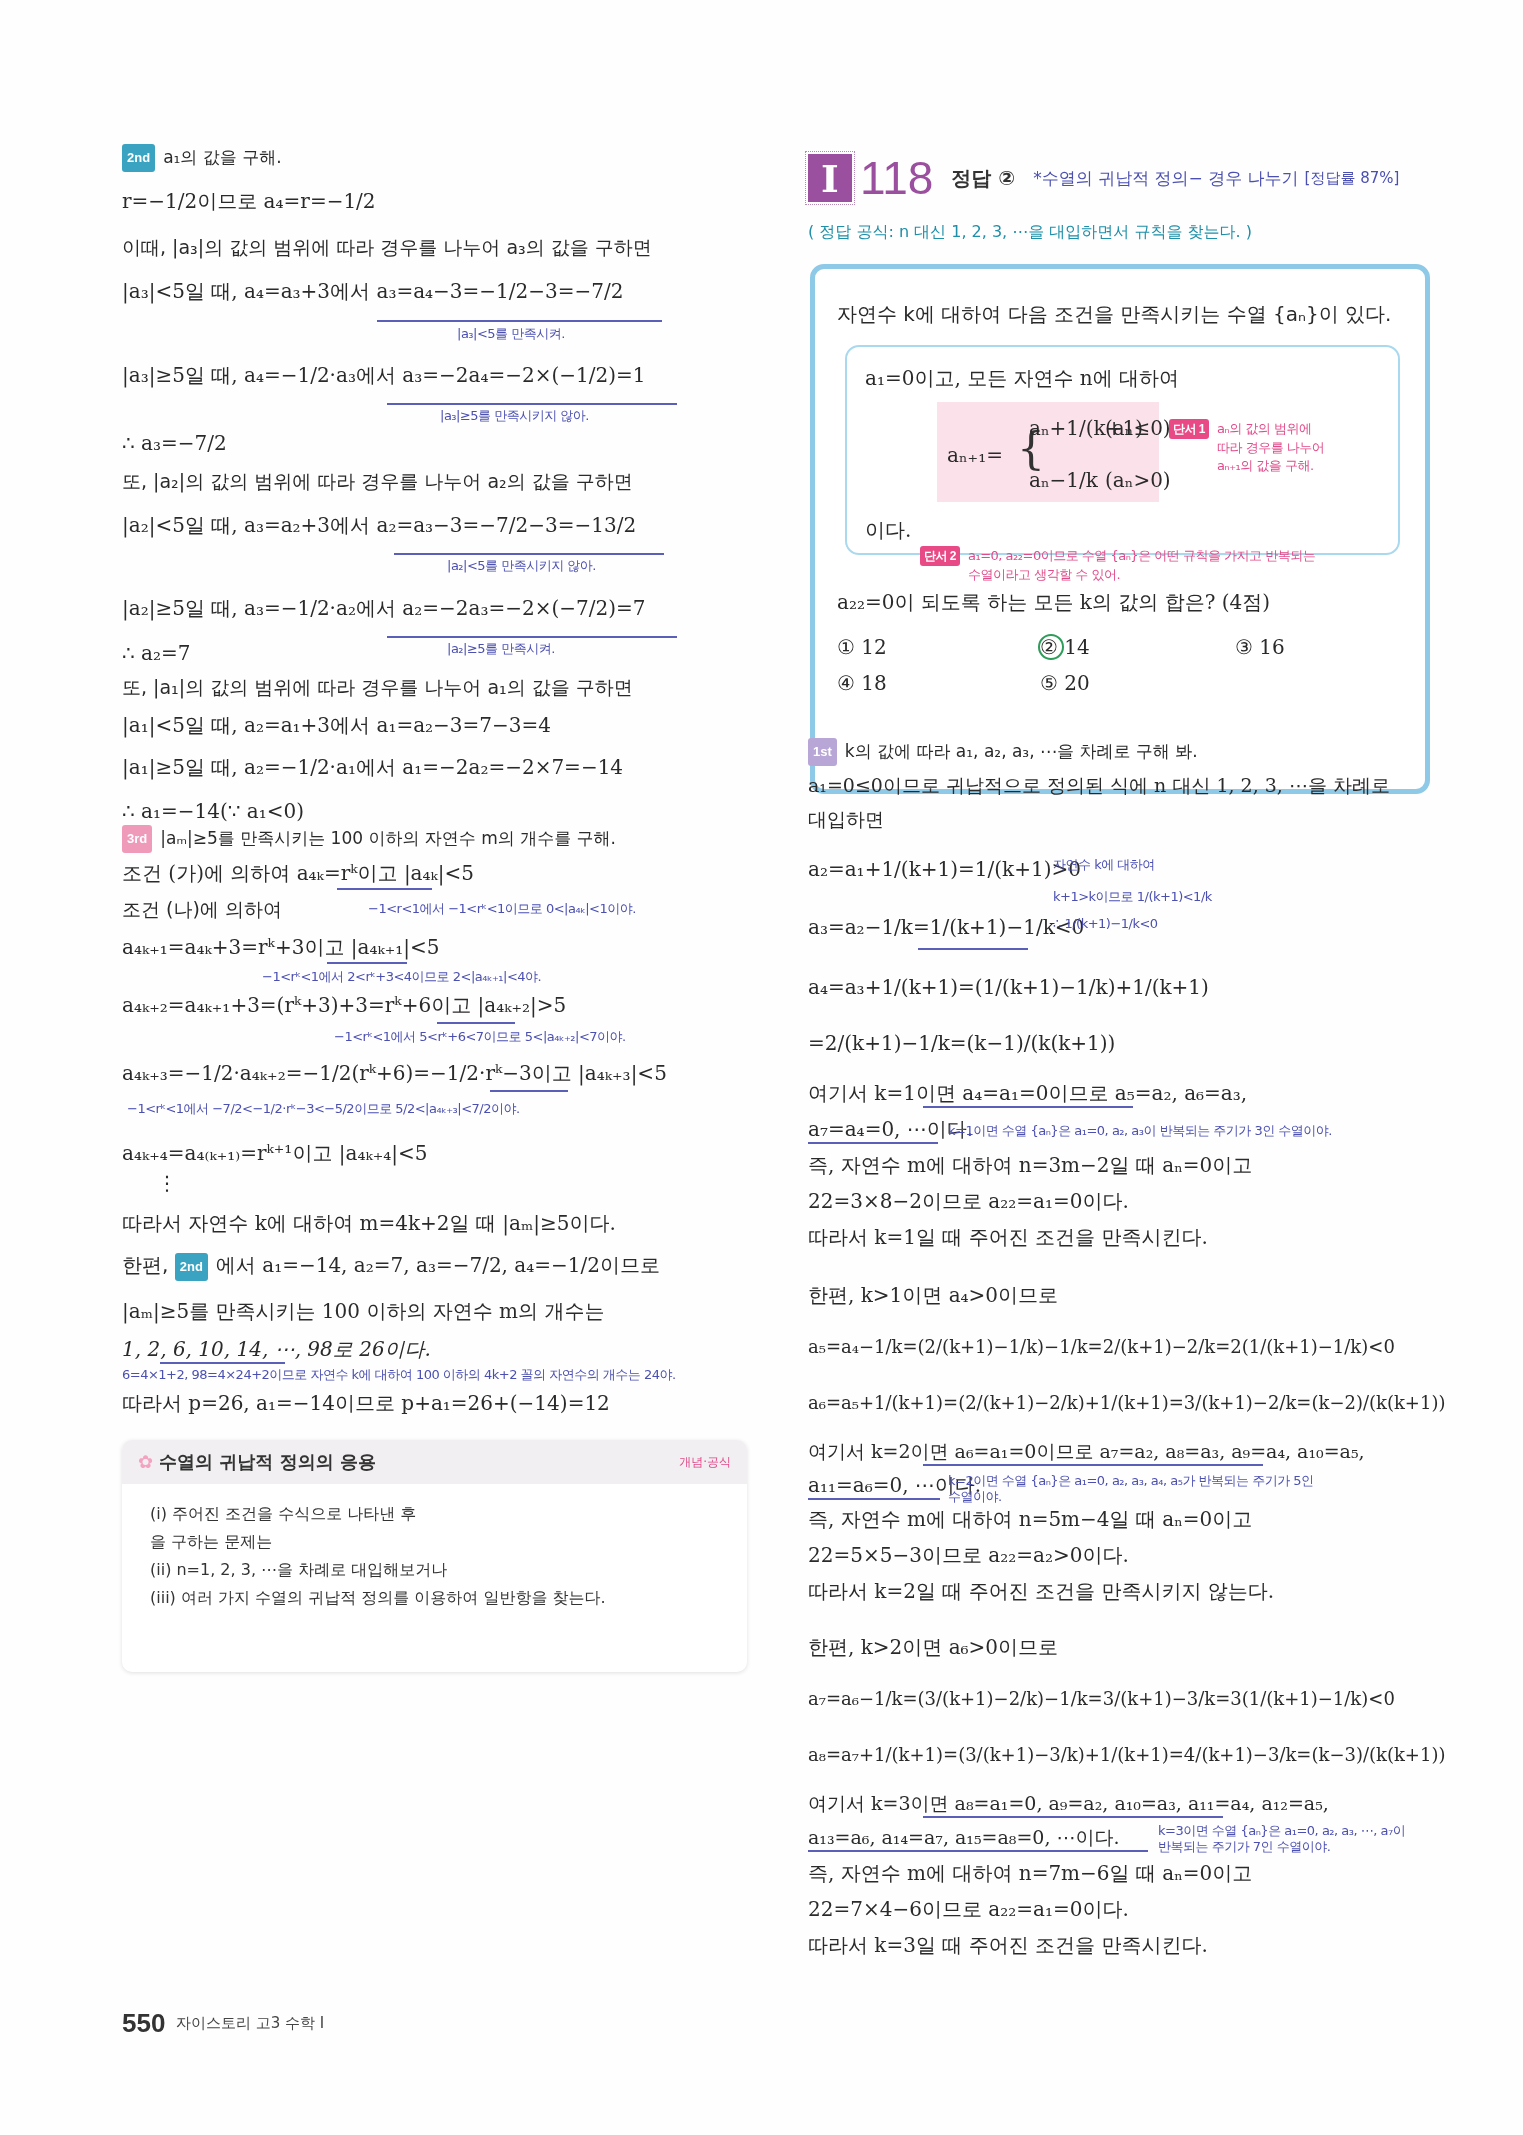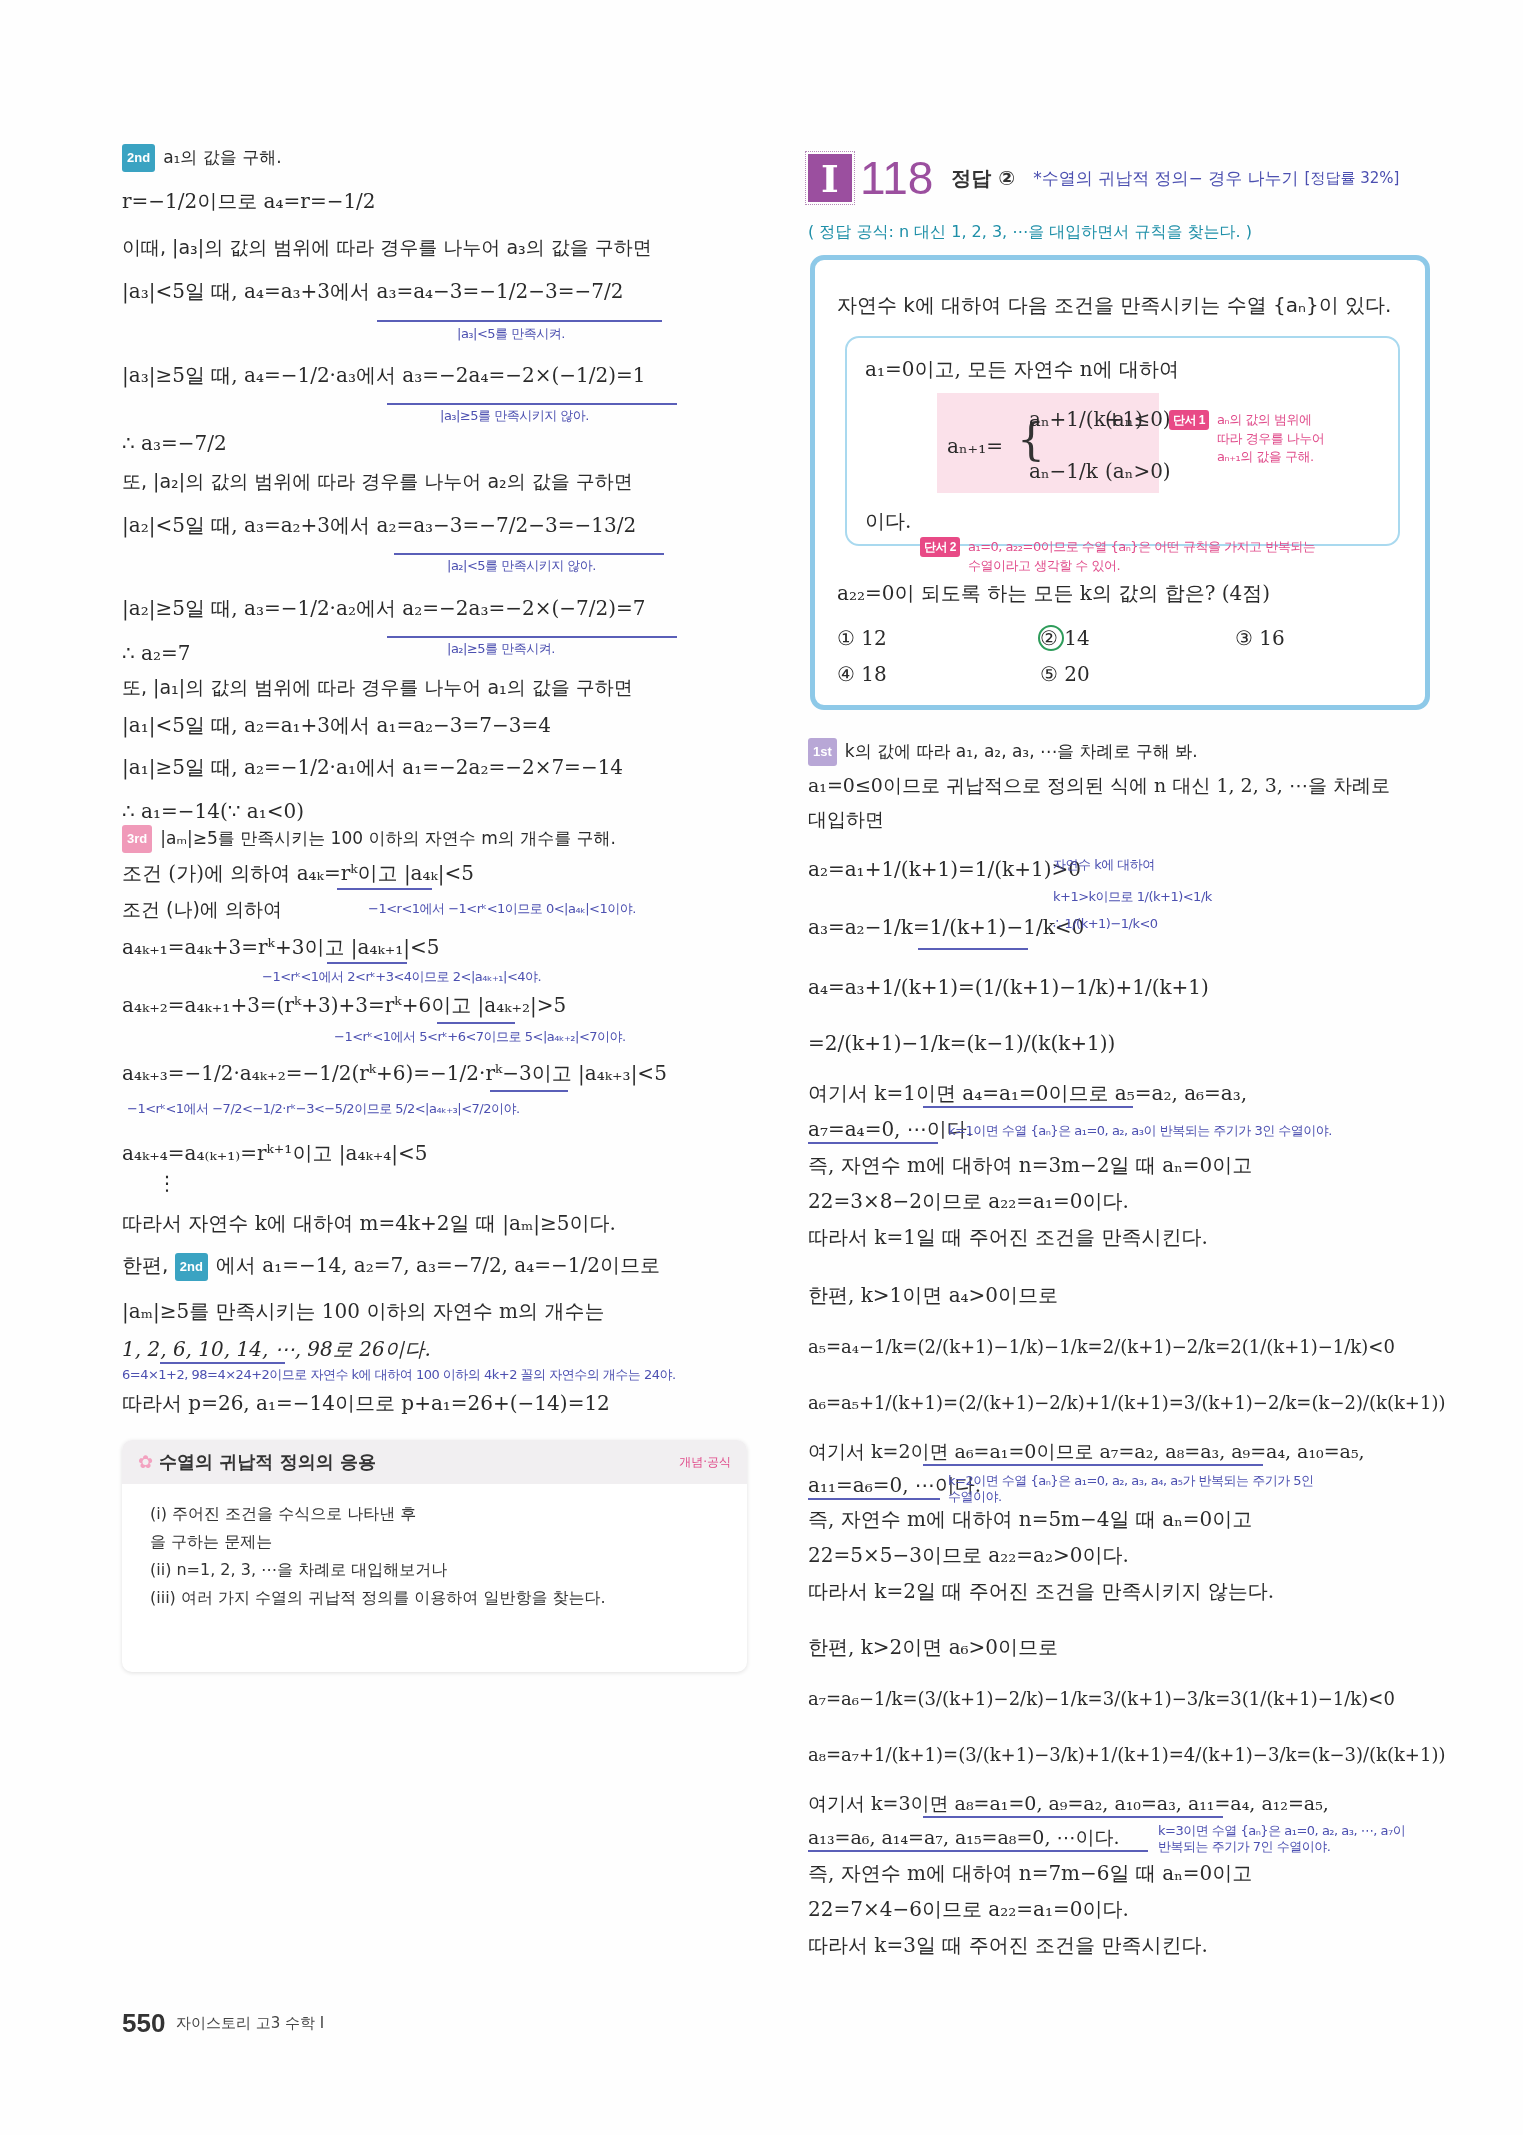--- a/index.html
+++ b/index.html
@@ -25,21 +25,21 @@
   .concept-tag { font-family: "DejaVu Sans", sans-serif; font-size: 12px; color: #e04b8a; }
   .concept-body { padding: 16px 28px; font-family: "DejaVu Sans", sans-serif; font-size: 16px; line-height: 28px; color: #333; }
   .flower { color: #f3a2c0; margin-right: 6px; }
   .qhead { position: absolute; left: 808px; top: 148px; height: 60px; display: flex; align-items: center; }
   .qnum-box { width: 44px; height: 48px; background: #9b4f9f; color: #fff; font-family: "DejaVu Serif", serif; font-size: 38px; font-weight: bold; display: flex; align-items: center; justify-content: center; outline: 1px dotted #b58ab8; outline-offset: 2px; }
   .qnum { font-family: "Liberation Sans", sans-serif; font-size: 46px; color: #9b4f9f; margin-left: 8px; }
   .qans { font-family: "DejaVu Sans", sans-serif; font-size: 20px; font-weight: bold; margin-left: 18px; color: #333; }
   .qtopic { font-family: "DejaVu Sans", sans-serif; font-size: 17px; color: #4b4fb0; margin-left: 18px; }
   .qrate { font-family: "DejaVu Sans", sans-serif; font-size: 15px; color: #4b4fb0; margin-left: 6px; }
   .formula-hint { position: absolute; left: 808px; top: 222px; font-family: "DejaVu Sans", sans-serif; font-size: 16px; color: #1e8fa8; }
-  .qbox { position: absolute; left: 810px; top: 255px; width: 620px; height: 455px; border: 5px solid #8ec9e8; border-radius: 14px; background: #fff; }
+  .qbox { position: absolute; left: 810px; top: 264px; width: 620px; height: 530px; border: 5px solid #8ec9e8; border-radius: 14px; background: #fff; }
   .inner-box { position: absolute; left: 30px; top: 76px; width: 555px; height: 210px; border: 2px solid #a9d9ef; border-radius: 14px; }
   .pink-area { position: absolute; left: 90px; top: 55px; width: 222px; height: 100px; background: #fbe1ea; }
   .choice { position: absolute; font-size: 20px; }
   .footer-num { position: absolute; left: 122px; top: 2008px; font-family: "Liberation Sans", sans-serif; font-weight: bold; font-size: 26px; color: #333; }
   .footer-title { position: absolute; left: 176px; top: 2014px; font-family: "DejaVu Sans", sans-serif; font-size: 15px; color: #444; }
   .circle-mark { position: absolute; width: 26px; height: 26px; border: 2px solid #2e9c5a; border-radius: 50%; }
 </style>
 </head>
 <body>
 
@@ -112,21 +112,21 @@
       <div>(ii) n=1, 2, 3, ⋯을 차례로 대입해보거나</div>
       <div>(iii) 여러 가지 수열의 귀납적 정의를 이용하여 일반항을 찾는다.</div>
     </div>
   </div>
 
   <div class="qhead">
     <div class="qnum-box">I</div>
     <div class="qnum">118</div>
     <div class="qans">정답 ②</div>
     <div class="qtopic">*수열의 귀납적 정의− 경우 나누기</div>
-    <div class="qrate">[정답률 32%]</div>
+    <div class="qrate">[정답률 87%]</div>
   </div>
   <div class="formula-hint">( 정답 공식: n 대신 1, 2, 3, ⋯을 대입하면서 규칙을 찾는다. )</div>
 
   <div class="qbox">
     <div class="line kr" style="left:22px;top:32px;font-size:20px;">자연수 k에 대하여 다음 조건을 만족시키는 수열 {aₙ}이 있다.</div>
     <div class="inner-box">
       <div class="line" style="left:18px;top:18px;">a₁=0이고, 모든 자연수 n에 대하여</div>
       <div class="pink-area"></div>
       <div class="line" style="left:100px;top:95px;">aₙ₊₁=</div>
       <div class="line" style="left:170px;top:62px;font-size:44px;line-height:80px;color:#333;">{</div>

